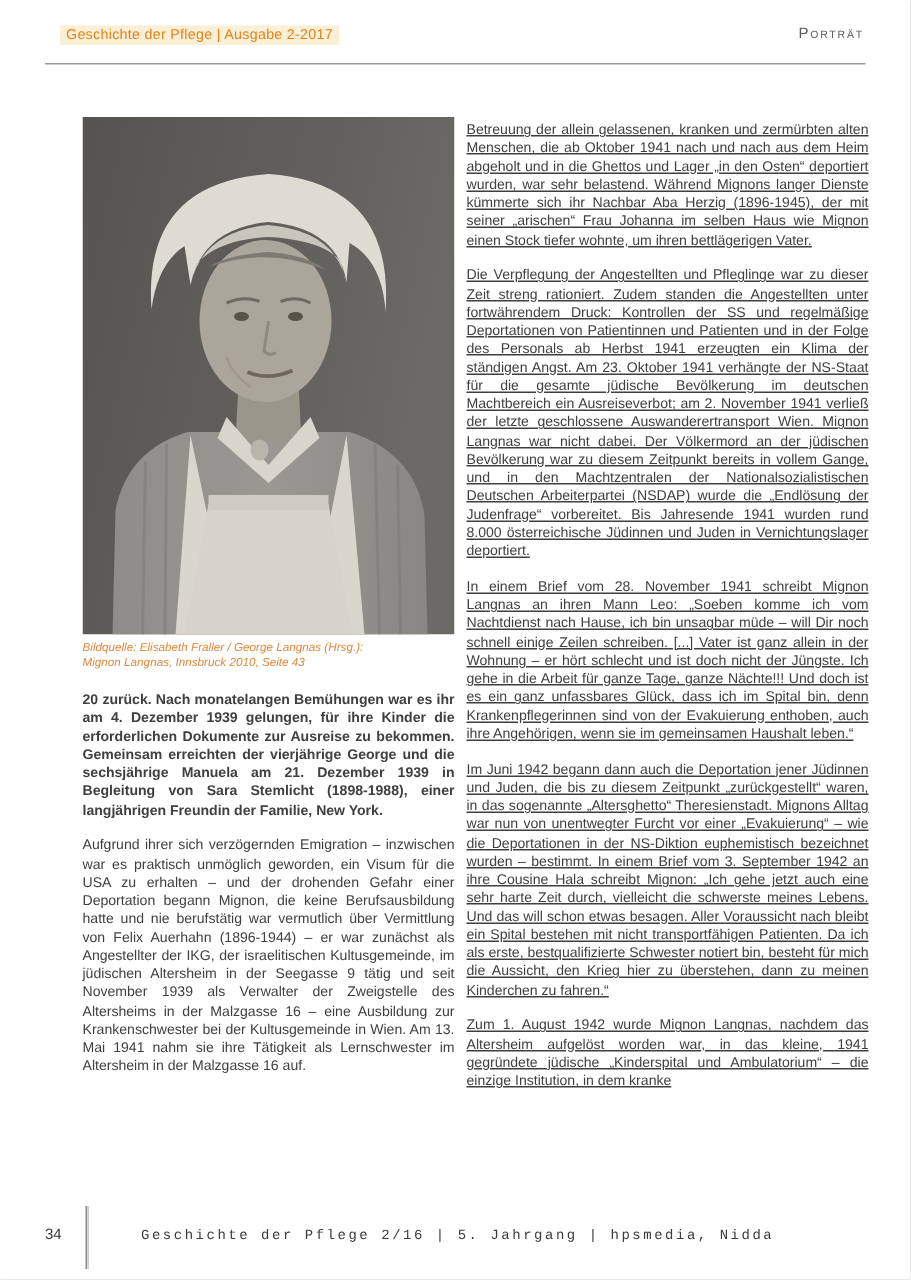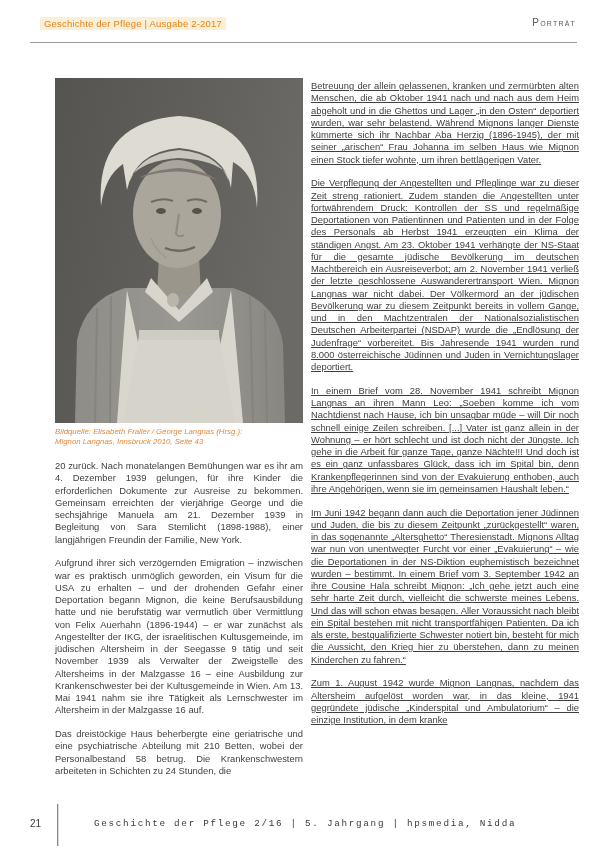--- a/index.html
+++ b/index.html
@@ -18,21 +18,21 @@
   }
   .hdr-rule{position:absolute;left:30px;top:42px;width:547px;height:1px;background:#9a9a9a;}
   .col-left{position:absolute;left:55px;top:78px;width:248px;}
   .col-right{position:absolute;left:311px;top:80px;width:268px;text-decoration:underline;}
   .photo{width:248px;height:345px;display:block;}
   .caption{margin-top:4px;font-size:7.8px;line-height:10px;color:#e08a3c;font-style:italic;}
   p.body{
     font-size:9.4px;line-height:12.25px;text-align:justify;margin:0 0 11.5px 0;
     -webkit-hyphens:auto;hyphens:auto;
   }
-  .col-left p.body:first-of-type{margin-top:13px;}
+  .col-left p.body:first-of-type{margin-top:13px;font-weight:bold;}
   .footer-num{position:absolute;left:30px;top:818px;font-size:10px;color:#3a3a3a;}
   .footer-rule{position:absolute;left:57px;top:804px;width:1px;height:42px;background:#8a8a8a;border-right:1px solid #d8d8d8;}
   .footer-text{position:absolute;left:94px;top:818px;font-size:9.3px;letter-spacing:1.7px;color:#3a3a3a;font-family:Liberation Mono, monospace;}
 </style>
 </head>
 <body>
 
 <div class="page">
 
   <div class="hdr-journal">Geschichte der Pflege | Ausgabe 2-2017</div>
@@ -93,28 +93,27 @@
       <path d="M110,170 Q124,176 140,169" stroke="#6e675d" stroke-width="2.4" fill="none"></path>
 
       <path d="M96,160 Q100,172 112,180" stroke="#998f83" stroke-width="1.5" fill="none" opacity="0.6"></path>
     </svg>
     <div class="caption">
       <div>Bildquelle: Elisabeth Fraller / George Langnas (Hrsg.):</div>
       <div>Mignon Langnas, Innsbruck 2010, Seite 43</div>
     </div>
     <p class="body">20 zurück. Nach monatelangen Bemühungen war es ihr am 4. Dezember 1939 gelungen, für ihre Kinder die erforderlichen Dokumente zur Ausreise zu bekommen. Gemeinsam erreichten der vierjährige George und die sechsjährige Manuela am 21. Dezember 1939 in Begleitung von Sara Stemlicht (1898-1988), einer langjährigen Freundin der Familie, New York.</p>
     <p class="body">Aufgrund ihrer sich verzögernden Emigration – inzwischen war es praktisch unmöglich geworden, ein Visum für die USA zu erhalten – und der drohenden Gefahr einer Deportation begann Mignon, die keine Berufsausbildung hatte und nie berufstätig war vermutlich über Vermittlung von Felix Auerhahn (1896-1944) – er war zunächst als Angestellter der IKG, der israelitischen Kultusgemeinde, im jüdischen Altersheim in der Seegasse 9 tätig und seit November 1939 als Verwalter der Zweigstelle des Altersheims in der Malzgasse 16 – eine Ausbildung zur Krankenschwester bei der Kultusgemeinde in Wien. Am 13. Mai 1941 nahm sie ihre Tätigkeit als Lernschwester im Altersheim in der Malzgasse 16 auf.</p>
-    <p class="body">Das dreistöckige Haus beherbergte eine geriatrische und eine psychiatrische Abteilung mit 210 Betten, wobei der Personalbestand 58 betrug. Die Krankenschwestern arbeiteten in Schichten zu 24 Stunden, die</p>
   </div>
 
   <div class="col-right">
     <p class="body">Betreuung der allein gelassenen, kranken und zermürbten alten Menschen, die ab Oktober 1941 nach und nach aus dem Heim abgeholt und in die Ghettos und Lager „in den Osten“ deportiert wurden, war sehr belastend. Während Mignons langer Dienste kümmerte sich ihr Nachbar Aba Herzig (1896-1945), der mit seiner „arischen“ Frau Johanna im selben Haus wie Mignon einen Stock tiefer wohnte, um ihren bettlägerigen Vater.</p>
     <p class="body">Die Verpflegung der Angestellten und Pfleglinge war zu dieser Zeit streng rationiert. Zudem standen die Angestellten unter fortwährendem Druck: Kontrollen der SS und regelmäßige Deportationen von Patientinnen und Patienten und in der Folge des Personals ab Herbst 1941 erzeugten ein Klima der ständigen Angst. Am 23. Oktober 1941 verhängte der NS-Staat für die gesamte jüdische Bevölkerung im deutschen Machtbereich ein Ausreiseverbot; am 2. November 1941 verließ der letzte geschlossene Auswanderertransport Wien. Mignon Langnas war nicht dabei. Der Völkermord an der jüdischen Bevölkerung war zu diesem Zeitpunkt bereits in vollem Gange, und in den Machtzentralen der Nationalsozialistischen Deutschen Arbeiterpartei (NSDAP) wurde die „Endlösung der Judenfrage“ vorbereitet. Bis Jahresende 1941 wurden rund 8.000 österreichische Jüdinnen und Juden in Vernichtungslager deportiert.</p>
     <p class="body">In einem Brief vom 28. November 1941 schreibt Mignon Langnas an ihren Mann Leo: „Soeben komme ich vom Nachtdienst nach Hause, ich bin unsagbar müde – will Dir noch schnell einige Zeilen schreiben. [...] Vater ist ganz allein in der Wohnung – er hört schlecht und ist doch nicht der Jüngste. Ich gehe in die Arbeit für ganze Tage, ganze Nächte!!! Und doch ist es ein ganz unfassbares Glück, dass ich im Spital bin, denn Krankenpflegerinnen sind von der Evakuierung enthoben, auch ihre Angehörigen, wenn sie im gemeinsamen Haushalt leben.“</p>
     <p class="body">Im Juni 1942 begann dann auch die Deportation jener Jüdinnen und Juden, die bis zu diesem Zeitpunkt „zurückgestellt“ waren, in das sogenannte „Altersghetto“ Theresienstadt. Mignons Alltag war nun von unentwegter Furcht vor einer „Evakuierung“ – wie die Deportationen in der NS-Diktion euphemistisch bezeichnet wurden – bestimmt. In einem Brief vom 3. September 1942 an ihre Cousine Hala schreibt Mignon: „Ich gehe jetzt auch eine sehr harte Zeit durch, vielleicht die schwerste meines Lebens. Und das will schon etwas besagen. Aller Voraussicht nach bleibt ein Spital bestehen mit nicht transportfähigen Patienten. Da ich als erste, bestqualifizierte Schwester notiert bin, besteht für mich die Aussicht, den Krieg hier zu überstehen, dann zu meinen Kinderchen zu fahren.“</p>
     <p class="body">Zum 1. August 1942 wurde Mignon Langnas, nachdem das Altersheim aufgelöst worden war, in das kleine, 1941 gegründete jüdische „Kinderspital und Ambulatorium“ – die einzige Institution, in dem kranke</p>
   </div>
 
-  <div class="footer-num">21</div>
+  <div class="footer-num">34</div>
   <div class="footer-rule"></div>
   <div class="footer-text">Geschichte der Pflege 2/16 | 5. Jahrgang | hpsmedia, Nidda</div>
 
 </div>
 
 </body></html>

